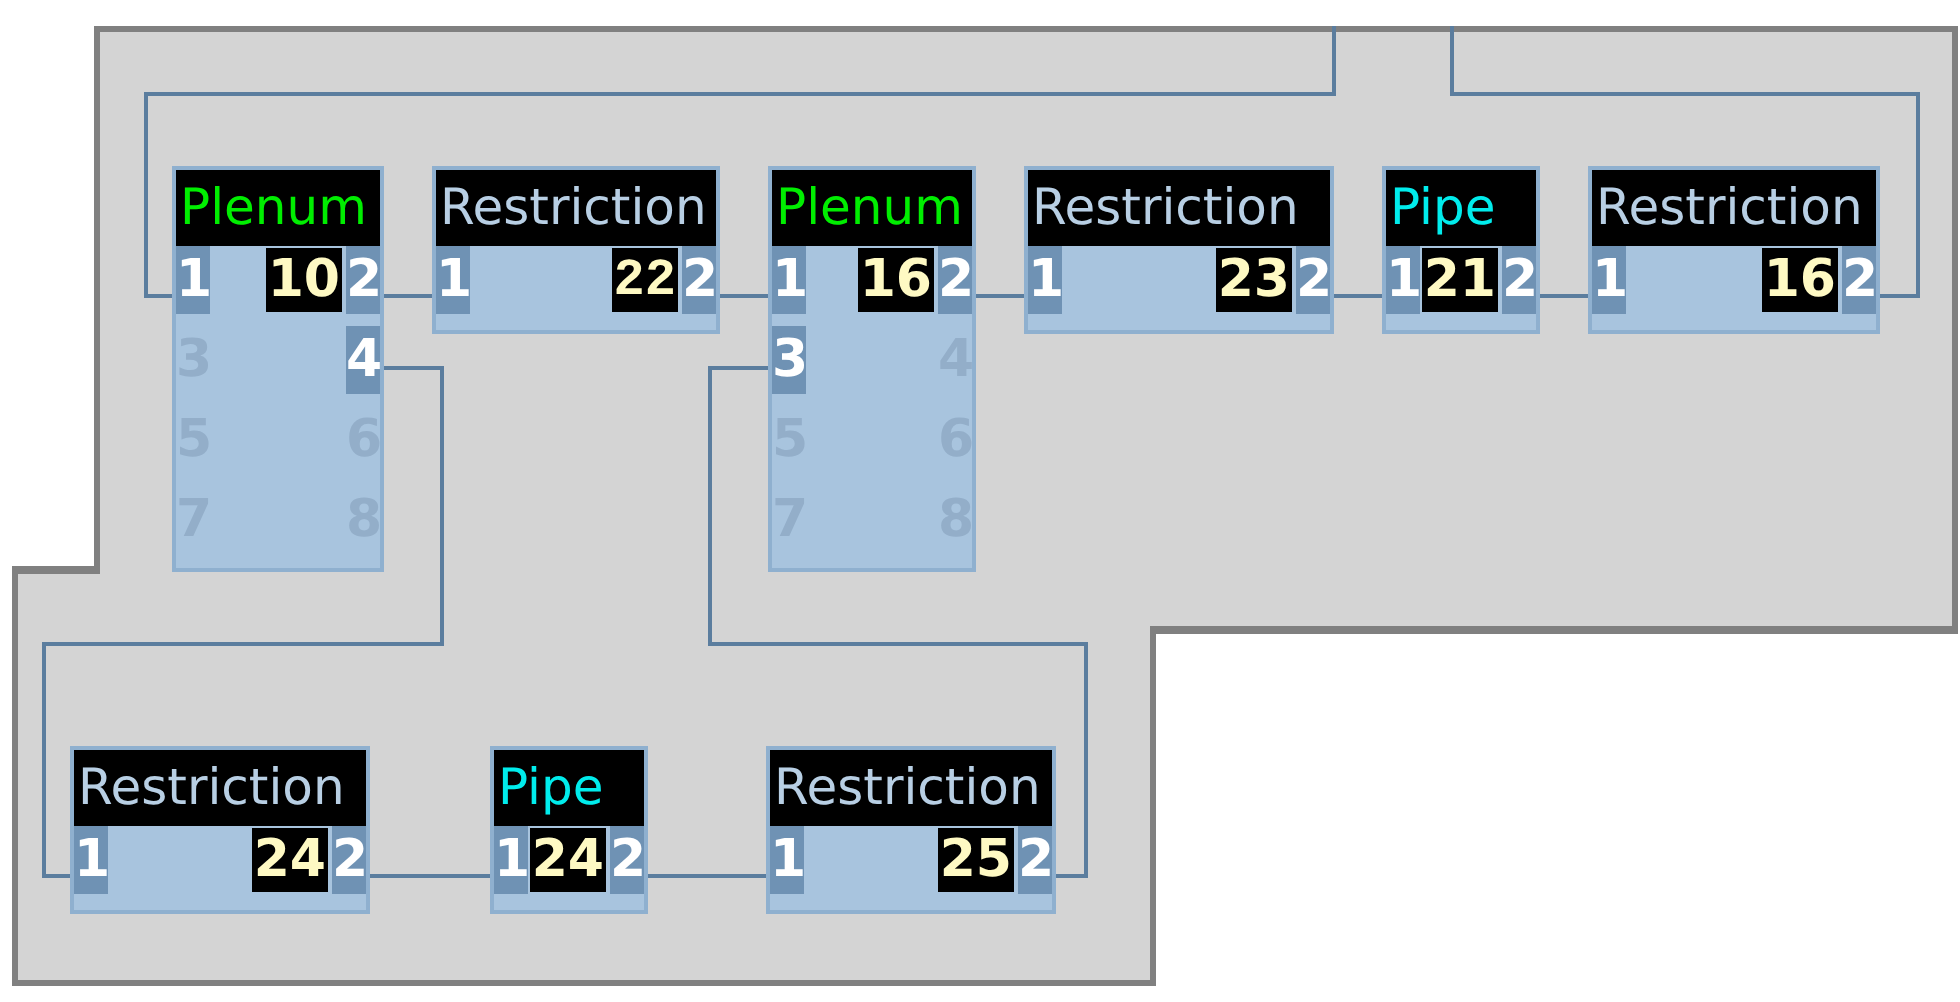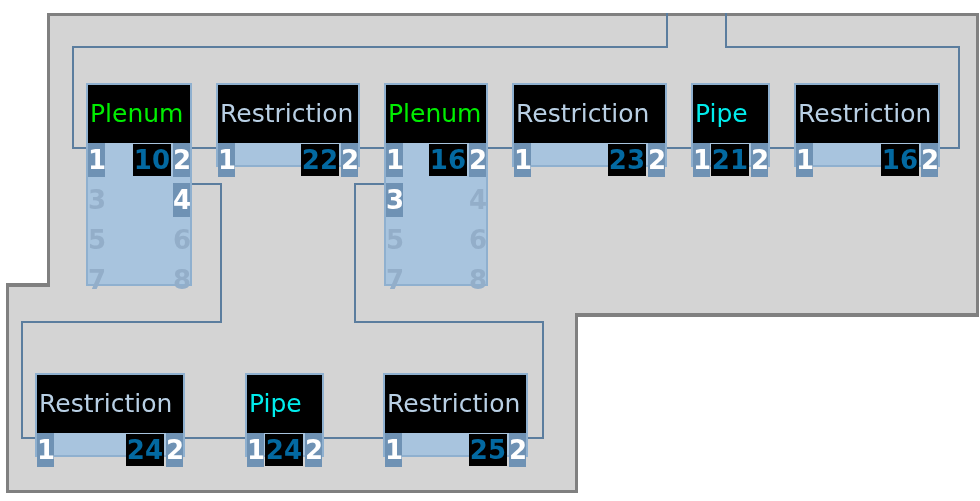--- a/index.html
+++ b/index.html
@@ -19,33 +19,33 @@
 
   
   .wire{position:absolute;background:#5b7d9e;}
   .wire.h{height:2px;}
   .wire.v{width:2px;}
 
   
   .node{position:absolute;box-sizing:border-box;background:#a8c4de;
         border:2px solid #8fb0cf;box-shadow:0 2px 0 0 #5b7d9e inset;}
   .node .title{background:#000000;height:34px;line-height:34px;
-        font-size:25px;padding:12px 2px;white-space:nowrap;overflow:hidden;
+        font-size:25px;padding:2px 2px;white-space:nowrap;overflow:hidden;
         letter-spacing:0px;}
   .title.t-plenum{color:#00ee00;}
   .title.t-pipe{color:#00ecec;}
   .title.t-restriction{color:#b8cfe4;}
   .port{position:absolute;font-size:26px;font-weight:bold;line-height:34px;
         width:17px;text-align:center;}
   .port.conn{background:#6f92b4;color:#ffffff;}
   .port.free{background:transparent;color:#93aec9;font-weight:bold;}
   .port.left{left:0;}
   .port.right{right:0;}
 
-  .idbadge{position:absolute;background:#000000;color:#0369a1;
+  .idbadge{position:absolute;background:#000000;color:#fef9c3;
         font-size:26px;font-weight:bold;line-height:32px;padding:0 1px;
         top:1px;}
 
   .node-body{position:relative;}
   .rowpair{position:relative;height:40px;}
 </style>
 </head>
 <body>
 
 <div id="stage">
@@ -109,21 +109,21 @@
         <span class="port free right">8</span>
       </div>
     </div>
   </div>
 
   <div class="node" style="left:216px; top:83px; width:144px; height:84px;">
     <div class="title t-restriction">Restriction</div>
     <div class="node-body">
       <div class="rowpair">
         <span class="port conn left">1</span>
-        <span class="idbadge" style="right:19px;">22</span>
+        <span class="idbadge" style="right:19px;font-family:Liberation Mono, monospace;">22</span>
         <span class="port conn right">2</span>
       </div>
     </div>
   </div>
 
   <div class="node" style="left:384px; top:83px; width:104px; height:203px;">
     <div class="title t-plenum">Plenum</div>
     <div class="node-body">
       <div class="rowpair">
         <span class="port conn left">1</span>

